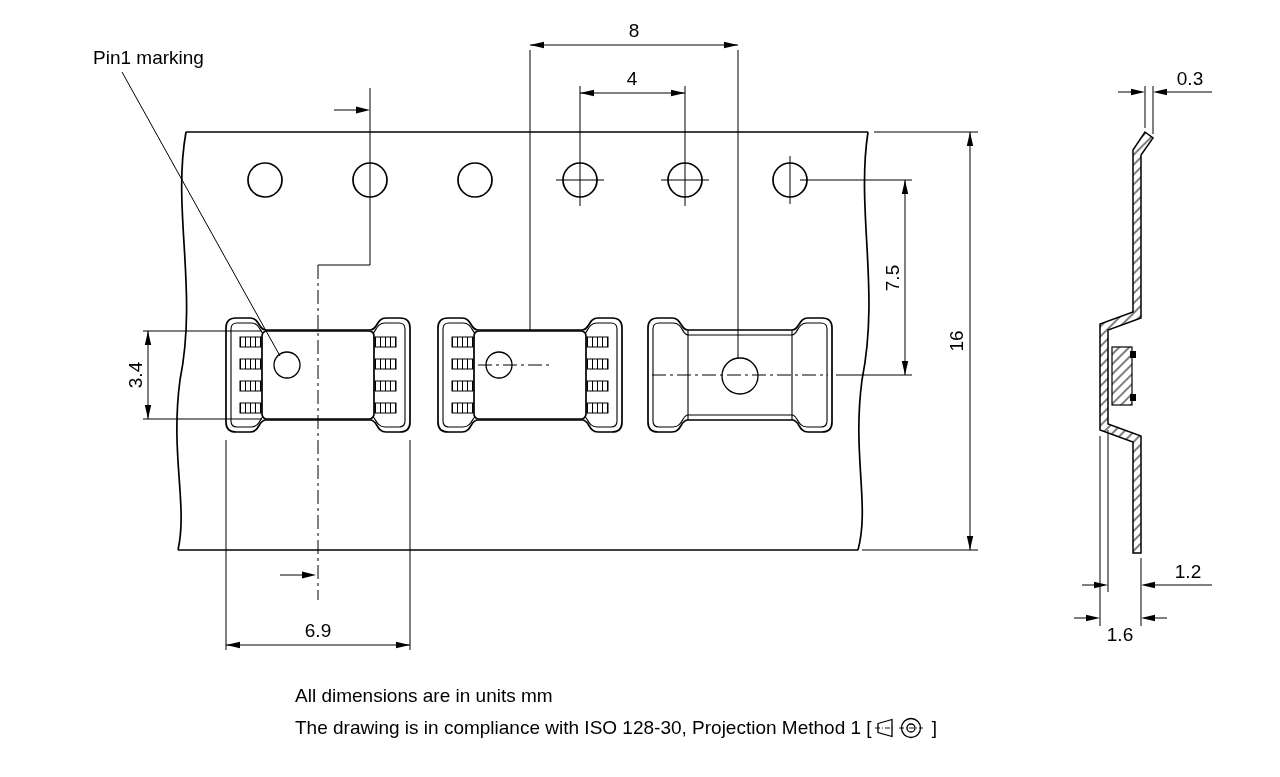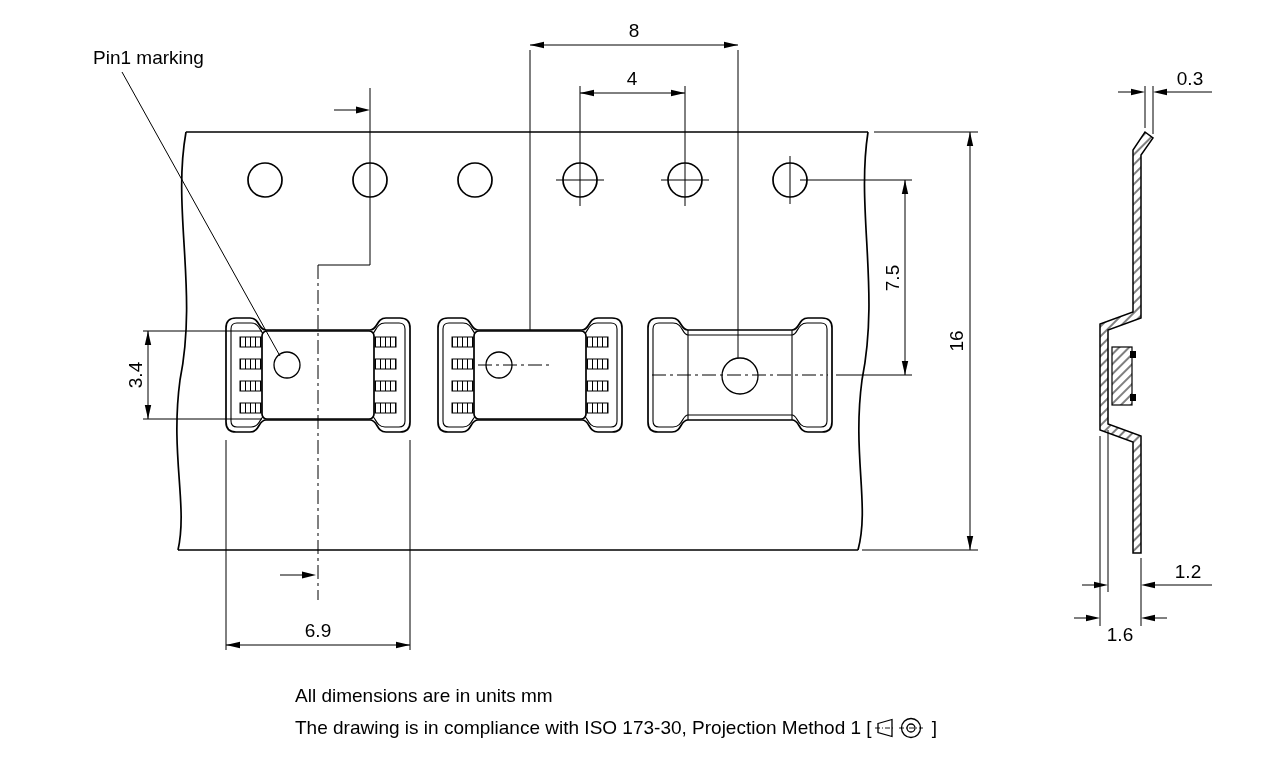--- a/index.html
+++ b/index.html
@@ -195,21 +195,21 @@
   <text class="t" x="1190" y="85" text-anchor="middle">0.3</text>
   <text class="t" x="1188" y="578" text-anchor="middle">1.2</text>
   <text class="t" x="1120" y="641" text-anchor="middle">1.6</text>
 </svg>
 
 <div id="footer">
   <div class="row">
     <span>All dimensions are in units mm</span>
   </div>
   <div class="row">
-    <span>The drawing is in compliance with ISO 173-30, Projection Method 1 [</span>
+    <span>The drawing is in compliance with ISO 128-30, Projection Method 1 [</span>
     <svg width="54" height="26" viewBox="0 0 54 26">
       <path d="M3,8.5 L17,4.5 L17,21.5 L3,17.5 Z" fill="none" stroke="#000" stroke-width="1.3"></path>
       <line x1="0" y1="13" x2="20" y2="13" stroke="#000" stroke-width="0.9" stroke-dasharray="5 2 1 2"></line>
       <circle cx="36" cy="13" r="9.5" fill="none" stroke="#000" stroke-width="1.3"></circle>
       <circle cx="36" cy="13" r="4" fill="none" stroke="#000" stroke-width="1.3"></circle>
       <line x1="24" y1="13" x2="48" y2="13" stroke="#000" stroke-width="0.9" stroke-dasharray="5 2 1 2"></line>
     </svg>
     <span>]</span>
   </div>
 </div>

